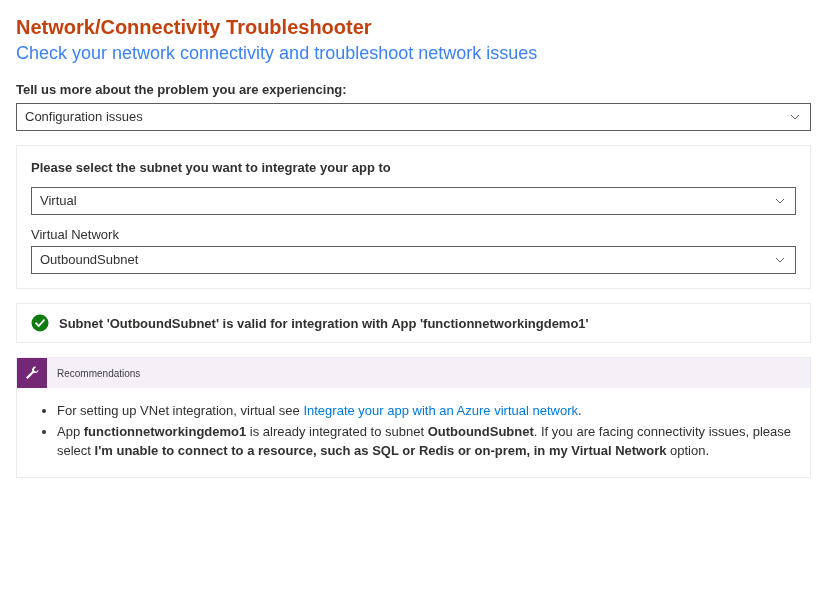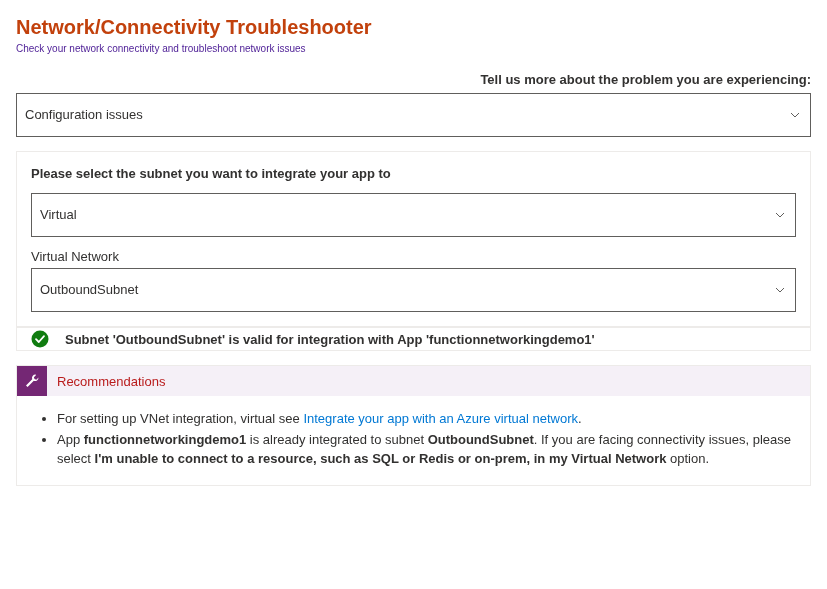--- a/index.html
+++ b/index.html
@@ -12,44 +12,43 @@
     background: #fff;
     width: 827px;
   }
   h1 {
     font-size: 20px;
     font-weight: 600;
     margin: 0 0 4px 0;
     color: #c2410c;
   }
   .subtitle {
-    font-size: 10px;
-    color: #4c1d95;
+    font-size: 18px;
+    color: #3b82f6;
     margin-bottom: 18px;
   }
   .field-label {
     font-size: 13px;
     font-weight: 600;
     margin-bottom: 6px;
     display: block;
-    text-align: right;
   }
   .field-label-normal {
     font-size: 13px;
     font-weight: 400;
     margin-bottom: 4px;
     display: block;
   }
   .select-wrap {
     position: relative;
     width: 100%;
   }
   .select {
     width: 100%;
-    height: 44px;
+    height: 28px;
     padding: 0 16px 0 8px;
     border: 1px solid #605e5c;
     background: #fff;
     font-family: inherit;
     font-size: 13px;
     color: #323130;
     appearance: none;
     -webkit-appearance: none;
     cursor: pointer;
     text-align: left;
@@ -73,24 +72,25 @@
     margin-top: 14px;
   }
   .panel-inner-label {
     font-weight: 600;
     margin-bottom: 12px;
   }
   .field-group { margin-bottom: 12px; }
   .field-group:last-child { margin-bottom: 0; }
   .status-panel {
     border: 1px solid #edebe9;
-    padding: 2px 14px;
+    padding: 10px 14px;
+    margin-top: 14px;
     display: flex;
     align-items: center;
-    gap: 16px;
+    gap: 10px;
   }
   .status-icon {
     width: 18px; height: 18px; flex-shrink: 0;
   }
   .status-text { font-weight: 600; font-size: 13px; }
   .rec-panel {
     border: 1px solid #edebe9;
     margin-top: 14px;
   }
   .rec-header {
@@ -103,21 +103,21 @@
   }
   .rec-icon-box {
     width: 30px;
     height: 30px;
     background: #742774;
     display: flex;
     align-items: center;
     justify-content: center;
     flex-shrink: 0;
   }
-  .rec-title { font-size: 13px; color: #b91c1c; }
+  .rec-title { font-size: 10px; color: #404040; }
   .rec-body {
     padding: 14px 18px 14px 18px;
     font-size: 13px;
     line-height: 1.45;
   }
   .rec-body ul { margin: 0; padding-left: 22px; }
   .rec-body li { margin-bottom: 2px; }
   a.link { color: #0078d4; text-decoration: none; cursor: pointer; }
   .bold { font-weight: 600; }
   .top-select-row { margin-bottom: 0; }

